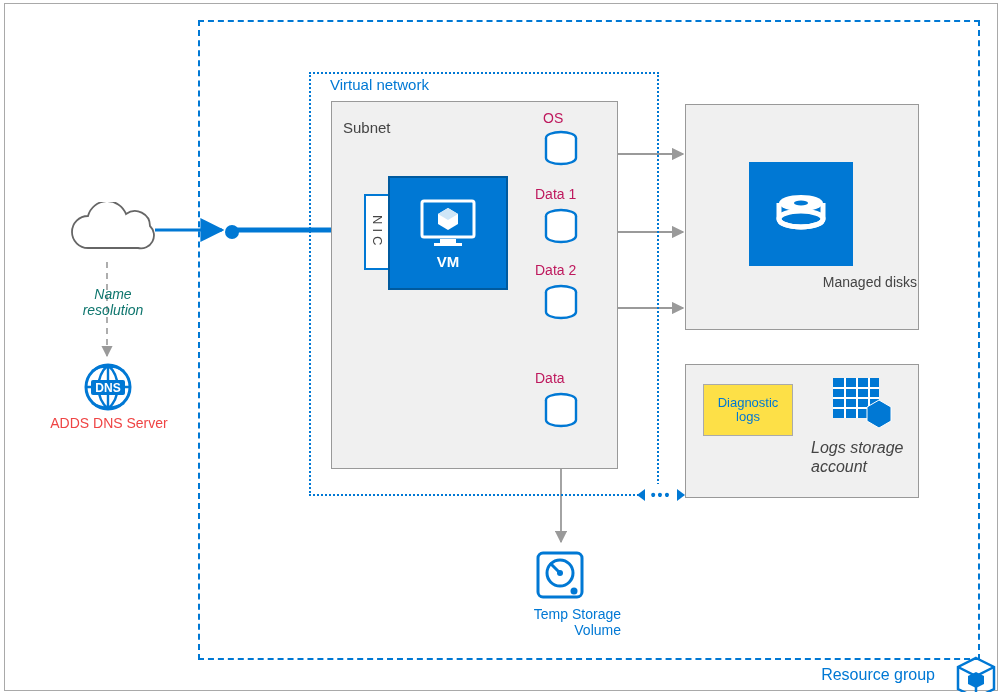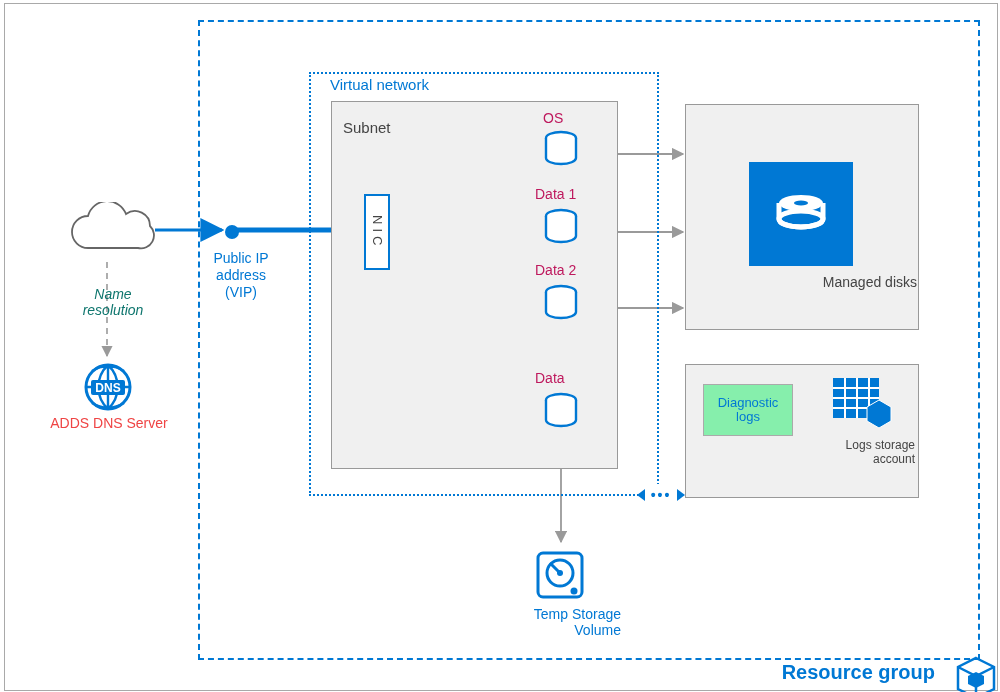--- a/index.html
+++ b/index.html
@@ -24,22 +24,21 @@
   .rg {
     position: absolute;
     left: 193px; top: 16px;
     width: 778px; height: 636px;
     border: 2px dashed #0078D4;
   }
   .rg-label {
     position: absolute;
     right: 62px; bottom: 6px;
     color: #0078D4;
-    font-size: 20px;
-    font-weight: bold;
+    font-size: 16px;
   }
   .rg-cube {
     position: absolute;
     right: -3px; bottom: -12px;
     width: 48px; height: 48px;
   }
 
   
   .vnet {
     position: absolute;
@@ -98,31 +97,31 @@
     position: absolute;
     left: 680px; top: 360px;
     width: 232px; height: 132px;
     background: #f0f0f0;
     border: 1px solid #999;
   }
   .diag-card {
     position: absolute;
     left: 698px; top: 380px;
     width: 88px; height: 50px;
-    background: #86efac; border: 1px solid #aaa;
+    background: #fde047; border: 1px solid #aaa;
     display:flex; align-items:center; justify-content:center;
     text-align:center; color:#0078D4; font-size:13px; line-height:1.1;
   }
   .logacct-icon {
     position: absolute;
     left: 826px; top: 372px;
   }
   .logacct-label {
-    position:absolute; left:806px; top:434px; width:104px; text-align:right;
-    color:#444; font-size:12px; line-height:1.2;
+    position:absolute; left:806px; top:434px; width:104px; text-align:left;
+    color:#444; font-size:16px; line-height:1.2;font-style:italic;
   }
 
   
   .ent-label {
     position:absolute; left:62px; top:158px; width:90px; text-align:center;
     color:#888; line-height:1.15;
   }
   .cloud {
     position:absolute; left:55px; top:198px;
   }
@@ -284,26 +283,39 @@
     <svg width="52" height="52" viewBox="0 0 52 52">
       <circle cx="26" cy="26" r="22" fill="#fff" stroke="#0078D4" stroke-width="3"></circle>
       <path d="M4 26 h44 M26 4 v44 M10 10 a30 30 0 0 1 32 0 M10 42 a30 30 0 0 0 32 0 M26 4 a30 30 0 0 1 0 44 M26 4 a30 30 0 0 0 0 44" fill="none" stroke="#0078D4" stroke-width="2.4"></path>
       <rect x="9" y="19" width="34" height="15" rx="2" fill="#0078D4"></rect>
       <text x="26" y="31" text-anchor="middle" fill="#fff" font-size="12" font-weight="700" font-family="Segoe UI,Arial">DNS</text>
     </svg>
   </div>
   <div class="dns-label">ADDS DNS Server</div>
 
   <div class="pip-dot"></div>
-  <div class="pip-label">Public IP address (VIP)</div>
 
   <div class="nic">
     <span>NIC</span>
   </div>
 
+  <div class="vm">
+    <span>
+      <svg width="60" height="52" viewBox="0 0 60 52">
+        <rect x="4" y="4" width="52" height="36" rx="2" fill="none" stroke="#fff" stroke-width="3"></rect>
+        <rect x="22" y="42" width="16" height="4" fill="#fff"></rect>
+        <rect x="16" y="46" width="28" height="3" fill="#fff"></rect>
+        <g transform="translate(30,22)">
+          <polygon points="0,-11 10,-5 10,5 0,11 -10,5 -10,-5" fill="#fff"></polygon>
+          <polygon points="0,-11 10,-5 0,1 -10,-5" fill="#cfe6f7"></polygon>
+        </g>
+      </svg>
+    </span>
+    <span class="vm-label">VM</span>
+  </div>
 
   <div class="disk-label" style="left:538px; top:106px;">OS</div>
   <div class="cyl" style="left:538px; top:126px;">
     <svg viewBox="0 0 36 40">
         <ellipse cx="18" cy="8" rx="15" ry="6" fill="#fff" stroke="#0078D4" stroke-width="2.4"></ellipse>
         <path d="M3 8 v20 a15 6 0 0 0 30 0 V8" fill="#fff" stroke="#0078D4" stroke-width="2.4"></path>
       </svg>
   </div>
 
   <div class="disk-label" style="left:530px; top:182px;">Data 1</div>

